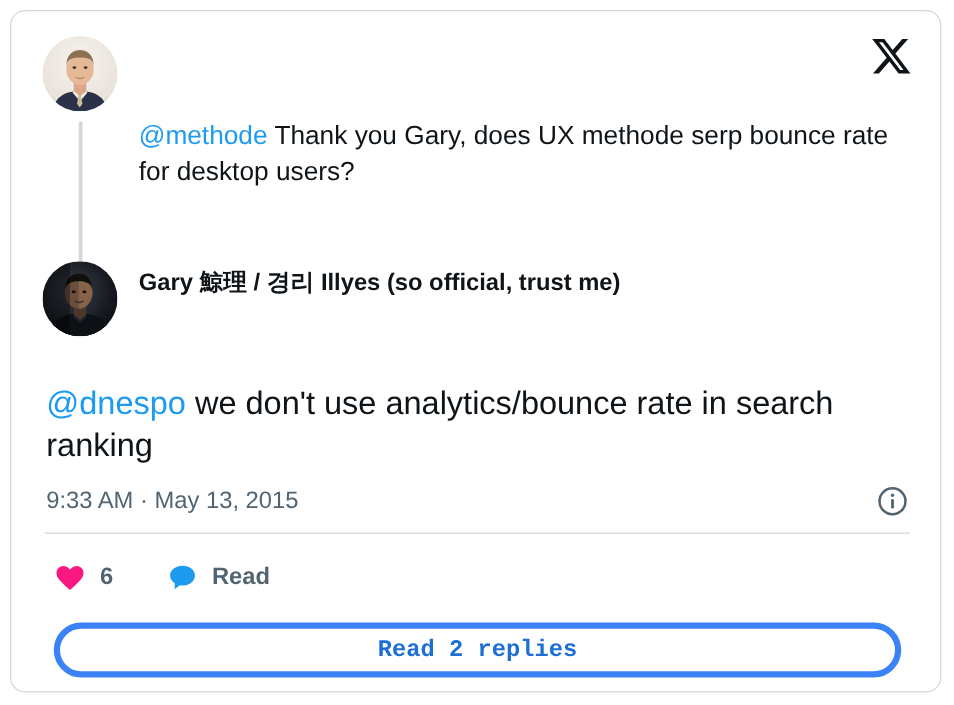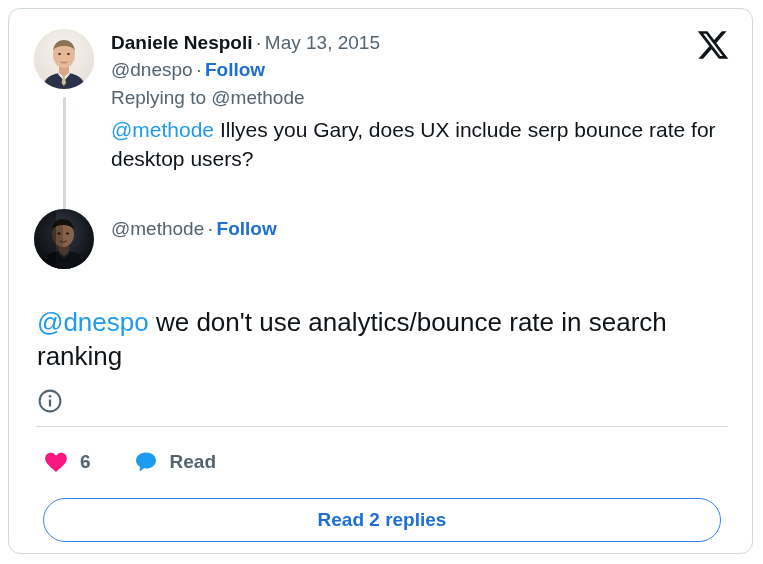--- a/index.html
+++ b/index.html
@@ -205,27 +205,28 @@
   }
 
   
   .read-replies {
     position: absolute;
     left: 34px;
     top: 489px;
     width: 678px;
     height: 44px;
     box-sizing: border-box;
-    border: 1px solid #3b82f6;
+    border: 5px solid #3b82f6;
     border-radius: 22px;
     background: #ffffff;
     display: flex;
     align-items: center;
     justify-content: center;
     cursor: pointer;
+    font-family: Liberation Mono, monospace;
   }
   .read-replies-label {
     font-size: 19px;
     font-weight: bold;
     color: #1d6fd4;
   }
 </style>
 </head>
 <body>
 
@@ -261,31 +262,22 @@
 
           <ellipse cx="30" cy="26" rx="11" ry="13" fill="#e5b897"></ellipse>
 
           <path d="M19 24c0-9 5-13 11-13s11 4 11 13c0-5-4-7-11-7s-11 2-11 7z" fill="#8b7253"></path>
 
           <ellipse cx="25.5" cy="25" rx="1.5" ry="1.1" fill="#3c3026"></ellipse>
           <ellipse cx="34.5" cy="25" rx="1.5" ry="1.1" fill="#3c3026"></ellipse>
           <path d="M27 33q3 1.6 6 0" stroke="#b37f63" stroke-width="1.1" fill="none" stroke-linecap="round"></path>
         </svg>
       </div>
-      <div class="head-text">
-        <div class="name-line">
-          <span class="display-name">Daniele Nespoli</span><span class="dot-sep">·</span><span class="meta-date">May 13, 2015</span>
-        </div>
-        <div class="handle-line">
-          <span>@dnespo</span><span class="dot-sep">·</span><span class="follow-link">Follow</span>
-        </div>
-        <div class="replying-line">Replying to @methode</div>
-      </div>
     </div>
-    <div class="parent-body"><span class="mention">@methode</span><span> Illyes you Gary, does UX include serp bounce rate for desktop users?</span></div>
+    <div class="parent-body"><span class="mention">@methode</span><span> Thank you Gary, does UX methode serp bounce rate for desktop users?</span></div>
   </div>
 
   <div class="main-head">
     <div class="row-head">
       <div class="avatar">
         <svg viewBox="0 0 60 60" aria-hidden="true">
           <defs>
             <radialGradient id="bgB" cx="42%" cy="40%" r="80%">
               <stop offset="0%" stop-color="#3a3f4b"></stop>
               <stop offset="65%" stop-color="#14171d"></stop>
@@ -307,30 +299,31 @@
           <path d="M18 24c0-10 5-14 11-14s11 4 11 14c0-6-5-8-11-8s-11 2-11 8z" fill="#120f0d"></path>
 
           <ellipse cx="25" cy="24.5" rx="1.6" ry="1.1" fill="#120d0a"></ellipse>
           <ellipse cx="33.5" cy="24.5" rx="1.6" ry="1.1" fill="#120d0a"></ellipse>
           <path d="M26 32q3.2 2 6.4 0" stroke="#3b2a20" stroke-width="1.1" fill="none" stroke-linecap="round"></path>
 
           <path d="M0 0h22v60H0z" fill="#000" opacity="0.35"></path>
         </svg>
       </div>
       <div class="head-text">
-        <div class="handle-line">
-          <span>@methode</span><span class="dot-sep">·</span><span class="follow-link">Follow</span>
+        <div class="name-line">
+          <span class="display-name">Gary 鯨理 / 경리 Illyes (so official, trust me)</span>
         </div>
       </div>
     </div>
   </div>
 
   <div class="main-text"><span class="mention">@dnespo</span><span> we don't use analytics/bounce rate in search ranking</span></div>
 
   <div class="timestamp-row">
+    <span class="timestamp">9:33 AM · May 13, 2015</span>
     <span class="info-icon">
       <svg viewBox="0 0 24 24" aria-hidden="true">
         <circle cx="12" cy="12" r="9.6" fill="none" stroke="#536471" stroke-width="1.9"></circle>
         <circle cx="12" cy="7.6" r="1.25" fill="#536471"></circle>
         <rect x="10.95" y="10.4" width="2.1" height="7.0" rx="1.05" fill="#536471"></rect>
       </svg>
     </span>
   </div>
 
   <div class="divider"></div>

